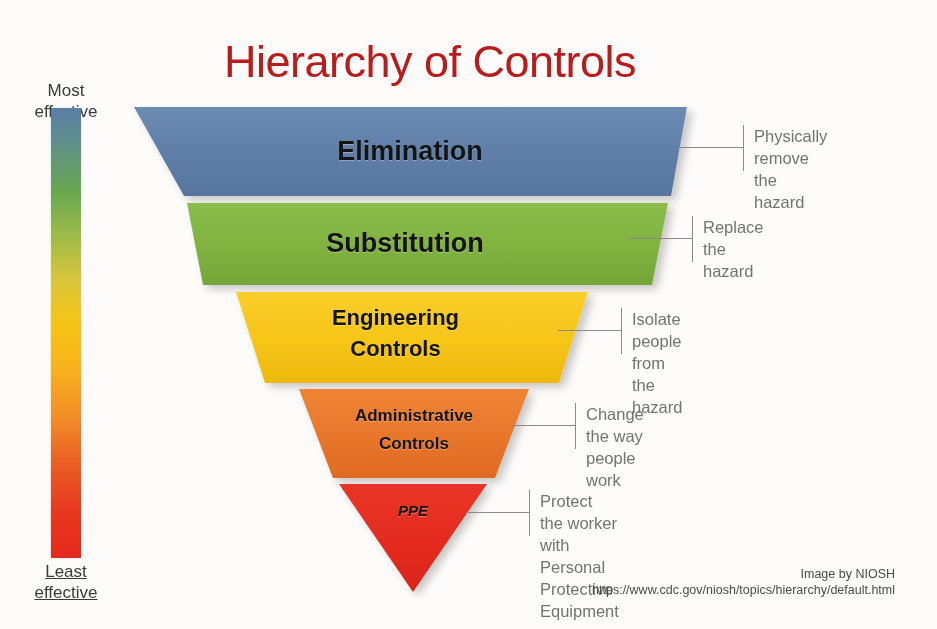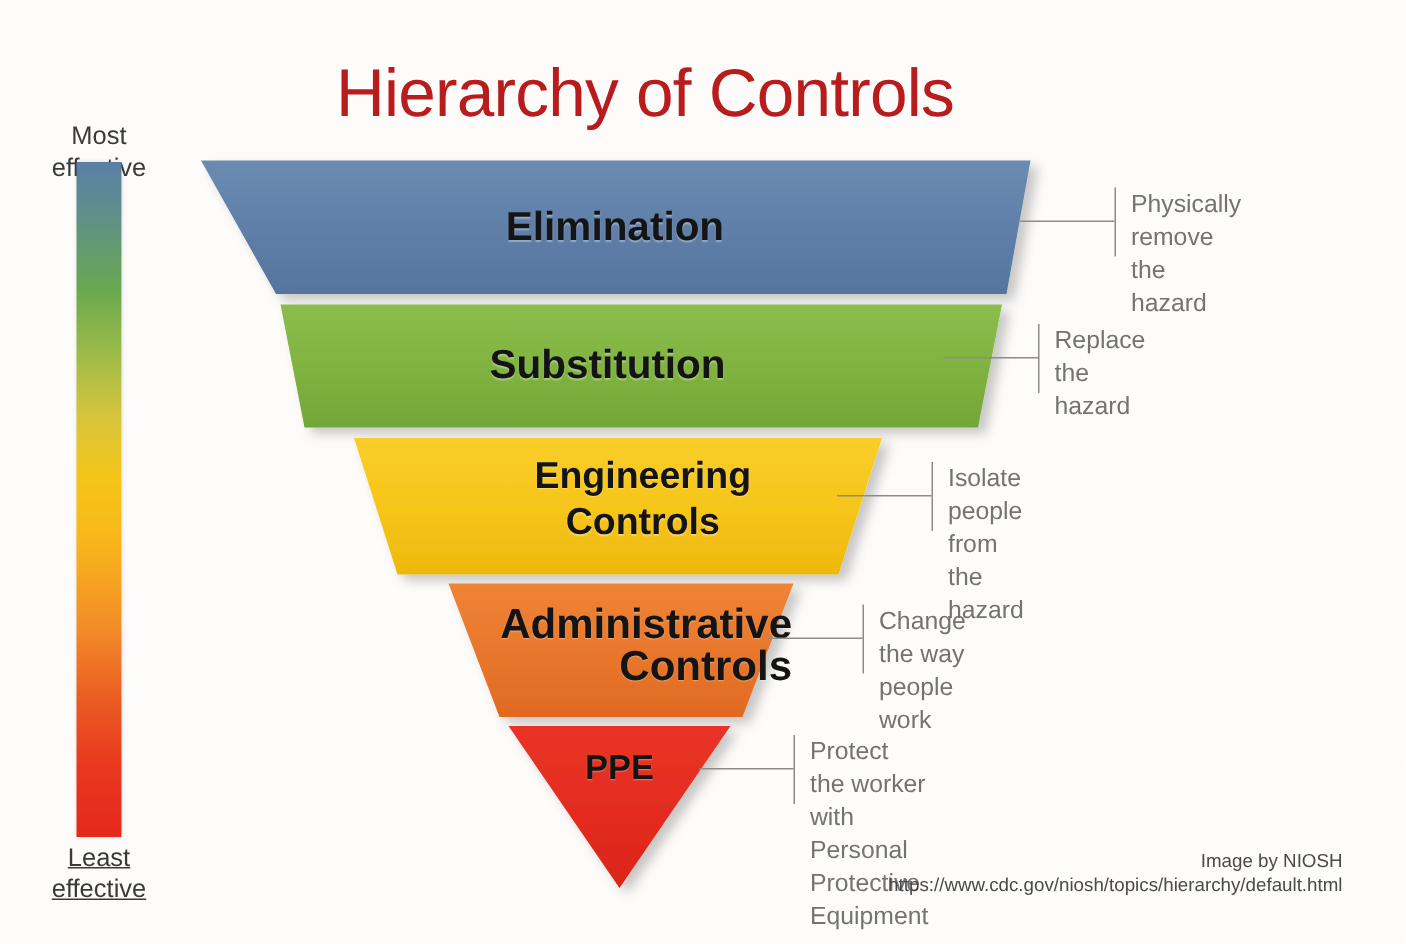--- a/index.html
+++ b/index.html
@@ -177,25 +177,25 @@
 
     <polygon points="236,292 588,292 559,383 265,383" fill="url(#gYellow)" filter="url(#shadowRight)"></polygon>
 
     <polygon points="299,389 529,389 495,478 333,478" fill="url(#gOrange)" filter="url(#shadowRight)"></polygon>
 
     <polygon points="339,484 487,484 413,592" fill="url(#gRed)" filter="url(#shadowRight)"></polygon>
   </svg>
 
   <div class="tier-label" style="left:210px; top:136px; width:400px; font-size:27px; line-height:30px;">Elimination</div>
   <div class="tier-label" style="left:210px; top:228px; width:390px; font-size:27px; line-height:30px;">Substitution</div>
-  <div class="tier-label" style="left:256px; top:302px; width:345px; font-size:25px; line-height:31px;">Engineering
+  <div class="tier-label" style="left:223px; top:302px; width:345px; font-size:22px; line-height:31px;">Engineering
 Controls</div>
-  <div class="tier-label" style="left:300px; top:402px; width:228px; font-size:28px; line-height:28px;text-align:right;">Administrative
+  <div class="tier-label" style="left:300px; top:402px; width:228px; font-size:17px; line-height:28px;">Administrative
 Controls</div>
-  <div class="tier-label" style="left:339px; top:497px; width:148px; font-size:23px; line-height:28px;">PPE</div>
+  <div class="tier-label" style="left:339px; top:497px; width:148px; font-size:15px; line-height:28px;font-style:italic;">PPE</div>
 
   <div class="callout" style="left:680px; top:125px;">
     <div class="lead-h" style="width:63px;"></div>
     <div class="lead-v"></div>
     <div class="ctext">Physically remove
 the hazard</div>
   </div>
 
   <div class="callout" style="left:629px; top:216px;">
     <div class="lead-h" style="width:63px;"></div>

